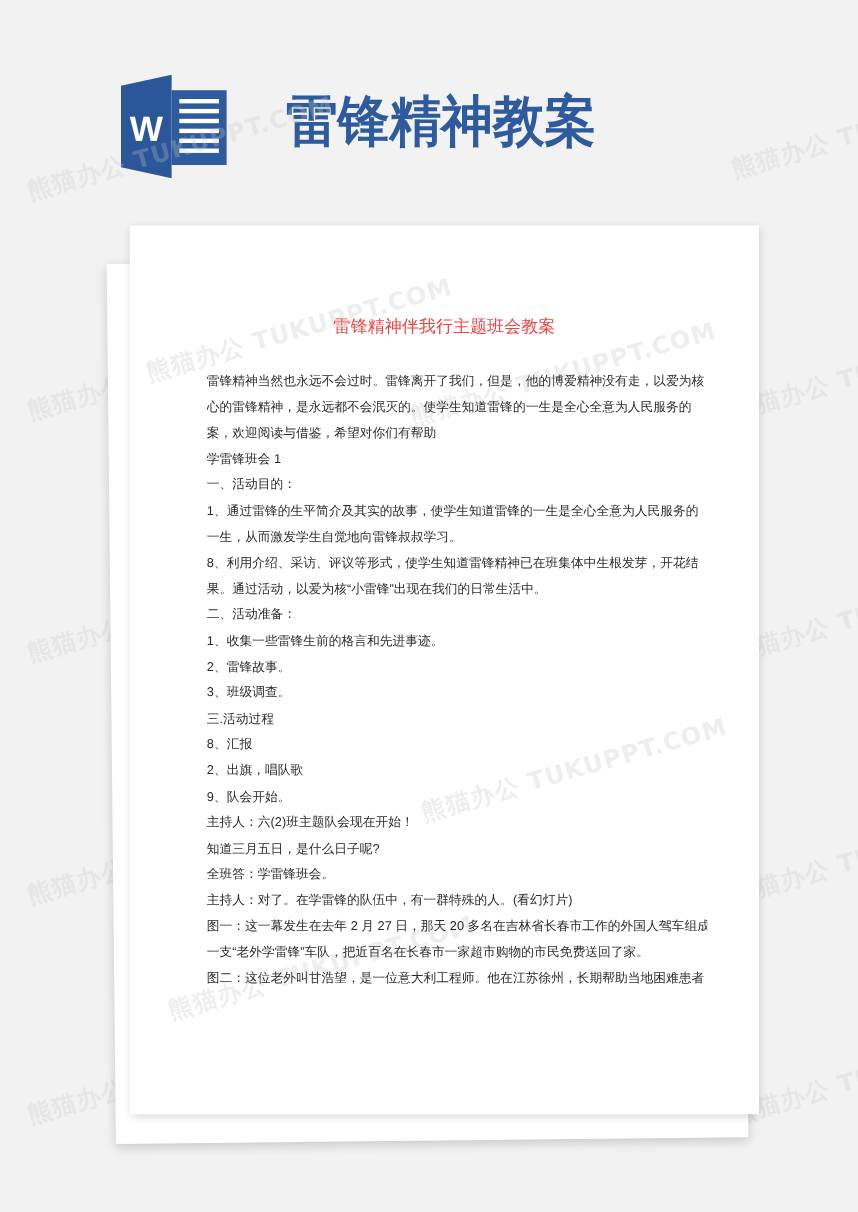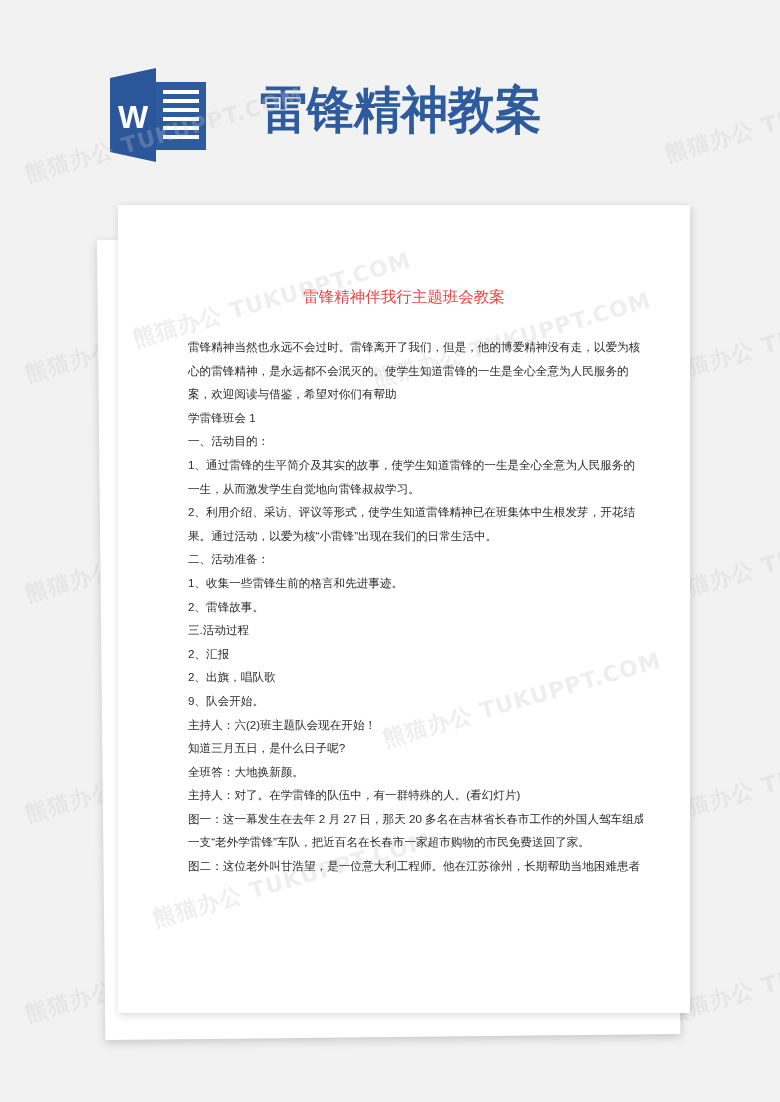--- a/index.html
+++ b/index.html
@@ -93,31 +93,32 @@
     <div class="doc-title">雷锋精神伴我行主题班会教案</div>
 
     <div class="doc-body">
       <p>雷锋精神当然也永远不会过时。雷锋离开了我们，但是，他的博爱精神没有走，以爱为核</p>
       <p>心的雷锋精神，是永远都不会泯灭的。使学生知道雷锋的一生是全心全意为人民服务的</p>
       <p>案，欢迎阅读与借鉴，希望对你们有帮助</p>
       <p>学雷锋班会 1</p>
       <p>一、活动目的：</p>
       <p>1、通过雷锋的生平简介及其实的故事，使学生知道雷锋的一生是全心全意为人民服务的</p>
       <p>一生，从而激发学生自觉地向雷锋叔叔学习。</p>
-      <p>2、利用介绍、采访、评议等形式，使学生知道雷锋精神已在班集体中生根发芽，开花结</p>
+      <p>8、利用介绍、采访、评议等形式，使学生知道雷锋精神已在班集体中生根发芽，开花结</p>
       <p>果。通过活动，以爱为核“小雷锋”出现在我们的日常生活中。</p>
       <p>二、活动准备：</p>
       <p>1、收集一些雷锋生前的格言和先进事迹。</p>
       <p>2、雷锋故事。</p>
+      <p>3、班级调查。</p>
       <p>三.活动过程</p>
-      <p>2、汇报</p>
+      <p>8、汇报</p>
       <p>2、出旗，唱队歌</p>
       <p>9、队会开始。</p>
       <p>主持人：六(2)班主题队会现在开始！</p>
       <p>知道三月五日，是什么日子呢?</p>
-      <p>全班答：大地换新颜。</p>
+      <p>全班答：学雷锋班会。</p>
       <p>主持人：对了。在学雷锋的队伍中，有一群特殊的人。(看幻灯片)</p>
       <p>图一：这一幕发生在去年 2 月 27 日，那天 20 多名在吉林省长春市工作的外国人驾车组成</p>
       <p>一支“老外学雷锋”车队，把近百名在长春市一家超市购物的市民免费送回了家。</p>
       <p>图二：这位老外叫甘浩望，是一位意大利工程师。他在江苏徐州，长期帮助当地困难患者，</p>
     </div>
   </div>
 </div>
 
 </body></html>

